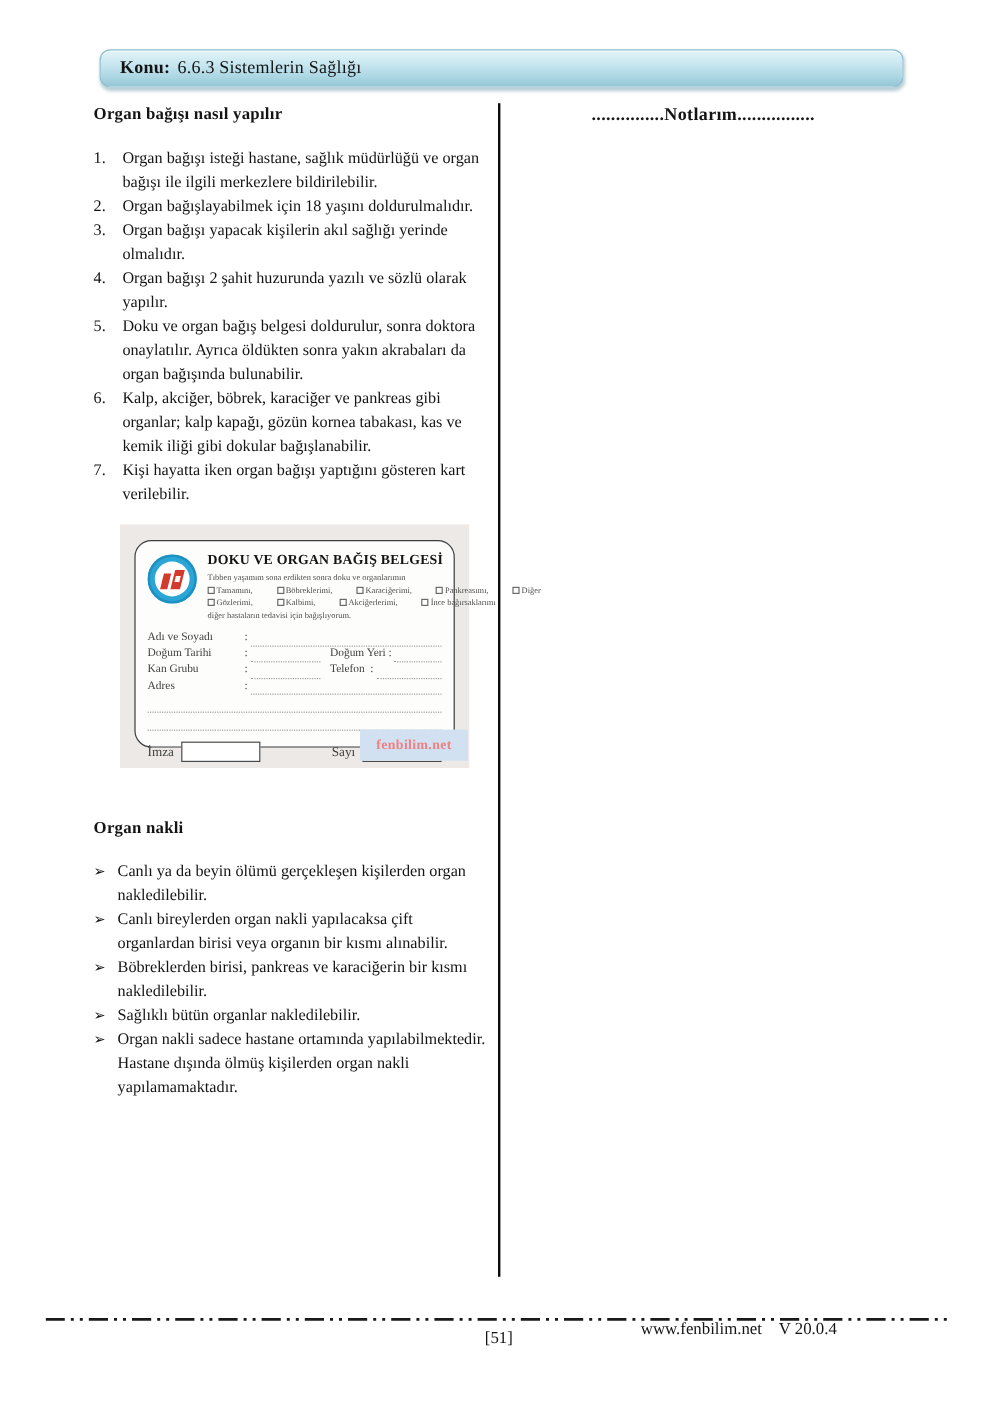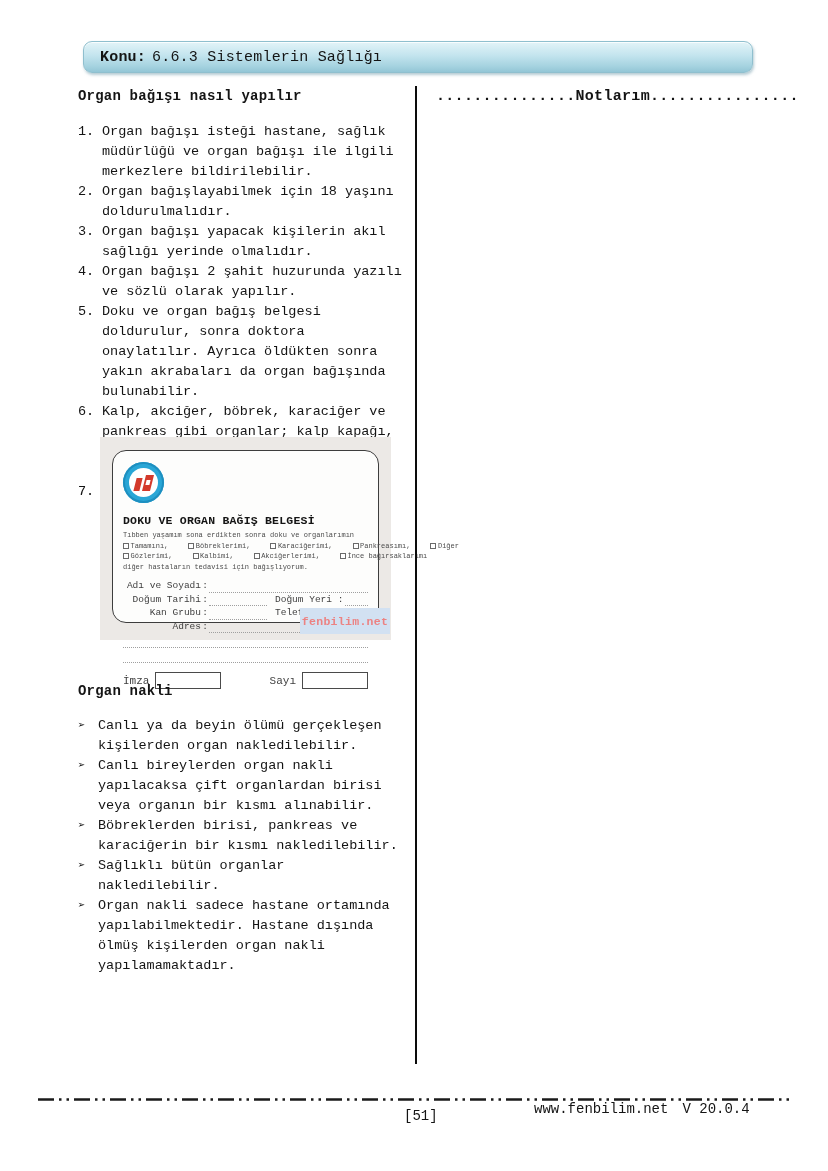--- a/index.html
+++ b/index.html
@@ -1,20 +1,20 @@
 <!DOCTYPE html>
 <html><head>
 <meta charset="utf-8">
 <style>
   * { margin:0; padding:0; box-sizing:border-box; }
   html,body { background:#ffffff; }
   .page {
     position:relative; width:828px; height:1171px; margin:0 auto;
     background:#ffffff; color:#141414;
-    font-family:Liberation Mono, monospace; overflow:hidden;
+    font-family:Liberation Serif, serif; overflow:hidden;
   }
 
   
   .topic-bar {
     position:absolute; left:83px; top:41px; width:670px; height:32px;
     border-radius:9px;
     background:linear-gradient(#e3f4f8 0%, #c3e4ee 45%, #a6d3e0 80%, #93c6d6 100%);
     border:1px solid #8fbfce;
     box-shadow:1px 2px 3px rgba(120,160,175,.55), inset 0 1px 0 rgba(255,255,255,.8);
     display:flex; align-items:center; padding-left:16px;
@@ -41,21 +41,21 @@
   
   .cert-scan {
     position:absolute; left:100px; top:437px; width:291px; height:203px;
     background:#ece9e6;
   }
   .cert-card {
     position:absolute; left:12px; top:13px; width:267px; height:173px;
     background:#fdfdfc; border:1.6px solid #3d3d3d; border-radius:14px;
     padding:8px 10px 6px 10px;
   }
-  .cert-head { display:flex; gap:9px;flex-direction:column; }
+  .cert-head { display:flex; gap:9px; }
   .logo {
     flex:none; width:41px; height:41px; border-radius:50%;
     background:#29a6d6; position:relative; margin-top:3px;
     box-shadow:inset 0 0 0 2px #1d8fc0;
   }
   .logo-inner {
     position:absolute; left:6px; top:6px; width:29px; height:29px;
     border-radius:50%; background:#ffffff; display:flex; align-items:center; justify-content:center;
   }
   .logo-mark { position:relative; width:17px; height:16px; }
@@ -65,21 +65,21 @@
   .logo-mark i.m3 { left:10.5px; top:5px; width:4px; height:5px; background:#fff; transform:skewX(-14deg); }
   .cert-titleblock { flex:1; }
   .cert-title { font-weight:bold; font-size:11.5px; letter-spacing:.2px; margin-top:2px; }
   .cert-small { margin-top:3px; font-size:7px; line-height:10.5px; color:#4c4c4c; }
   .chk-line { display:flex; flex-wrap:nowrap; gap:20px; white-space:nowrap; }
   .chk { display:inline-flex; align-items:center; gap:1.5px; }
   .chk .box { display:inline-block; width:6px; height:6px; border:1px solid #6a6a6a; background:#fff; }
 
   .cert-fields { margin-top:7px; font-size:9.5px; color:#3f3f3f; }
   .frow { display:flex; align-items:flex-end; line-height:13.5px; height:13.5px; }
-  .flabel { flex:none;text-align:right; }
+  .flabel { flex:none; }
   .flabel.w1 { width:78px; }
   .fcolon { flex:none; width:8px; text-align:center; }
   .dot { border-bottom:1px dotted #9f9f9f; height:10px; }
   .dot.grow { flex:1; }
   .dot.w60 { flex:none; width:58px; }
   .fmid { flex:none; padding:0 2px 0 8px;margin-top:20px; }
   .dotline-full { border-bottom:1px dotted #9f9f9f; height:12px; margin-top:3px; }
 
   .imza-row { display:flex; align-items:center; margin-top:9px; font-size:11px; color:#3f3f3f; }
   .sign-box { width:66px; height:17px; border:1.2px solid #4a4a4a; background:#fff; margin-left:6px; }

